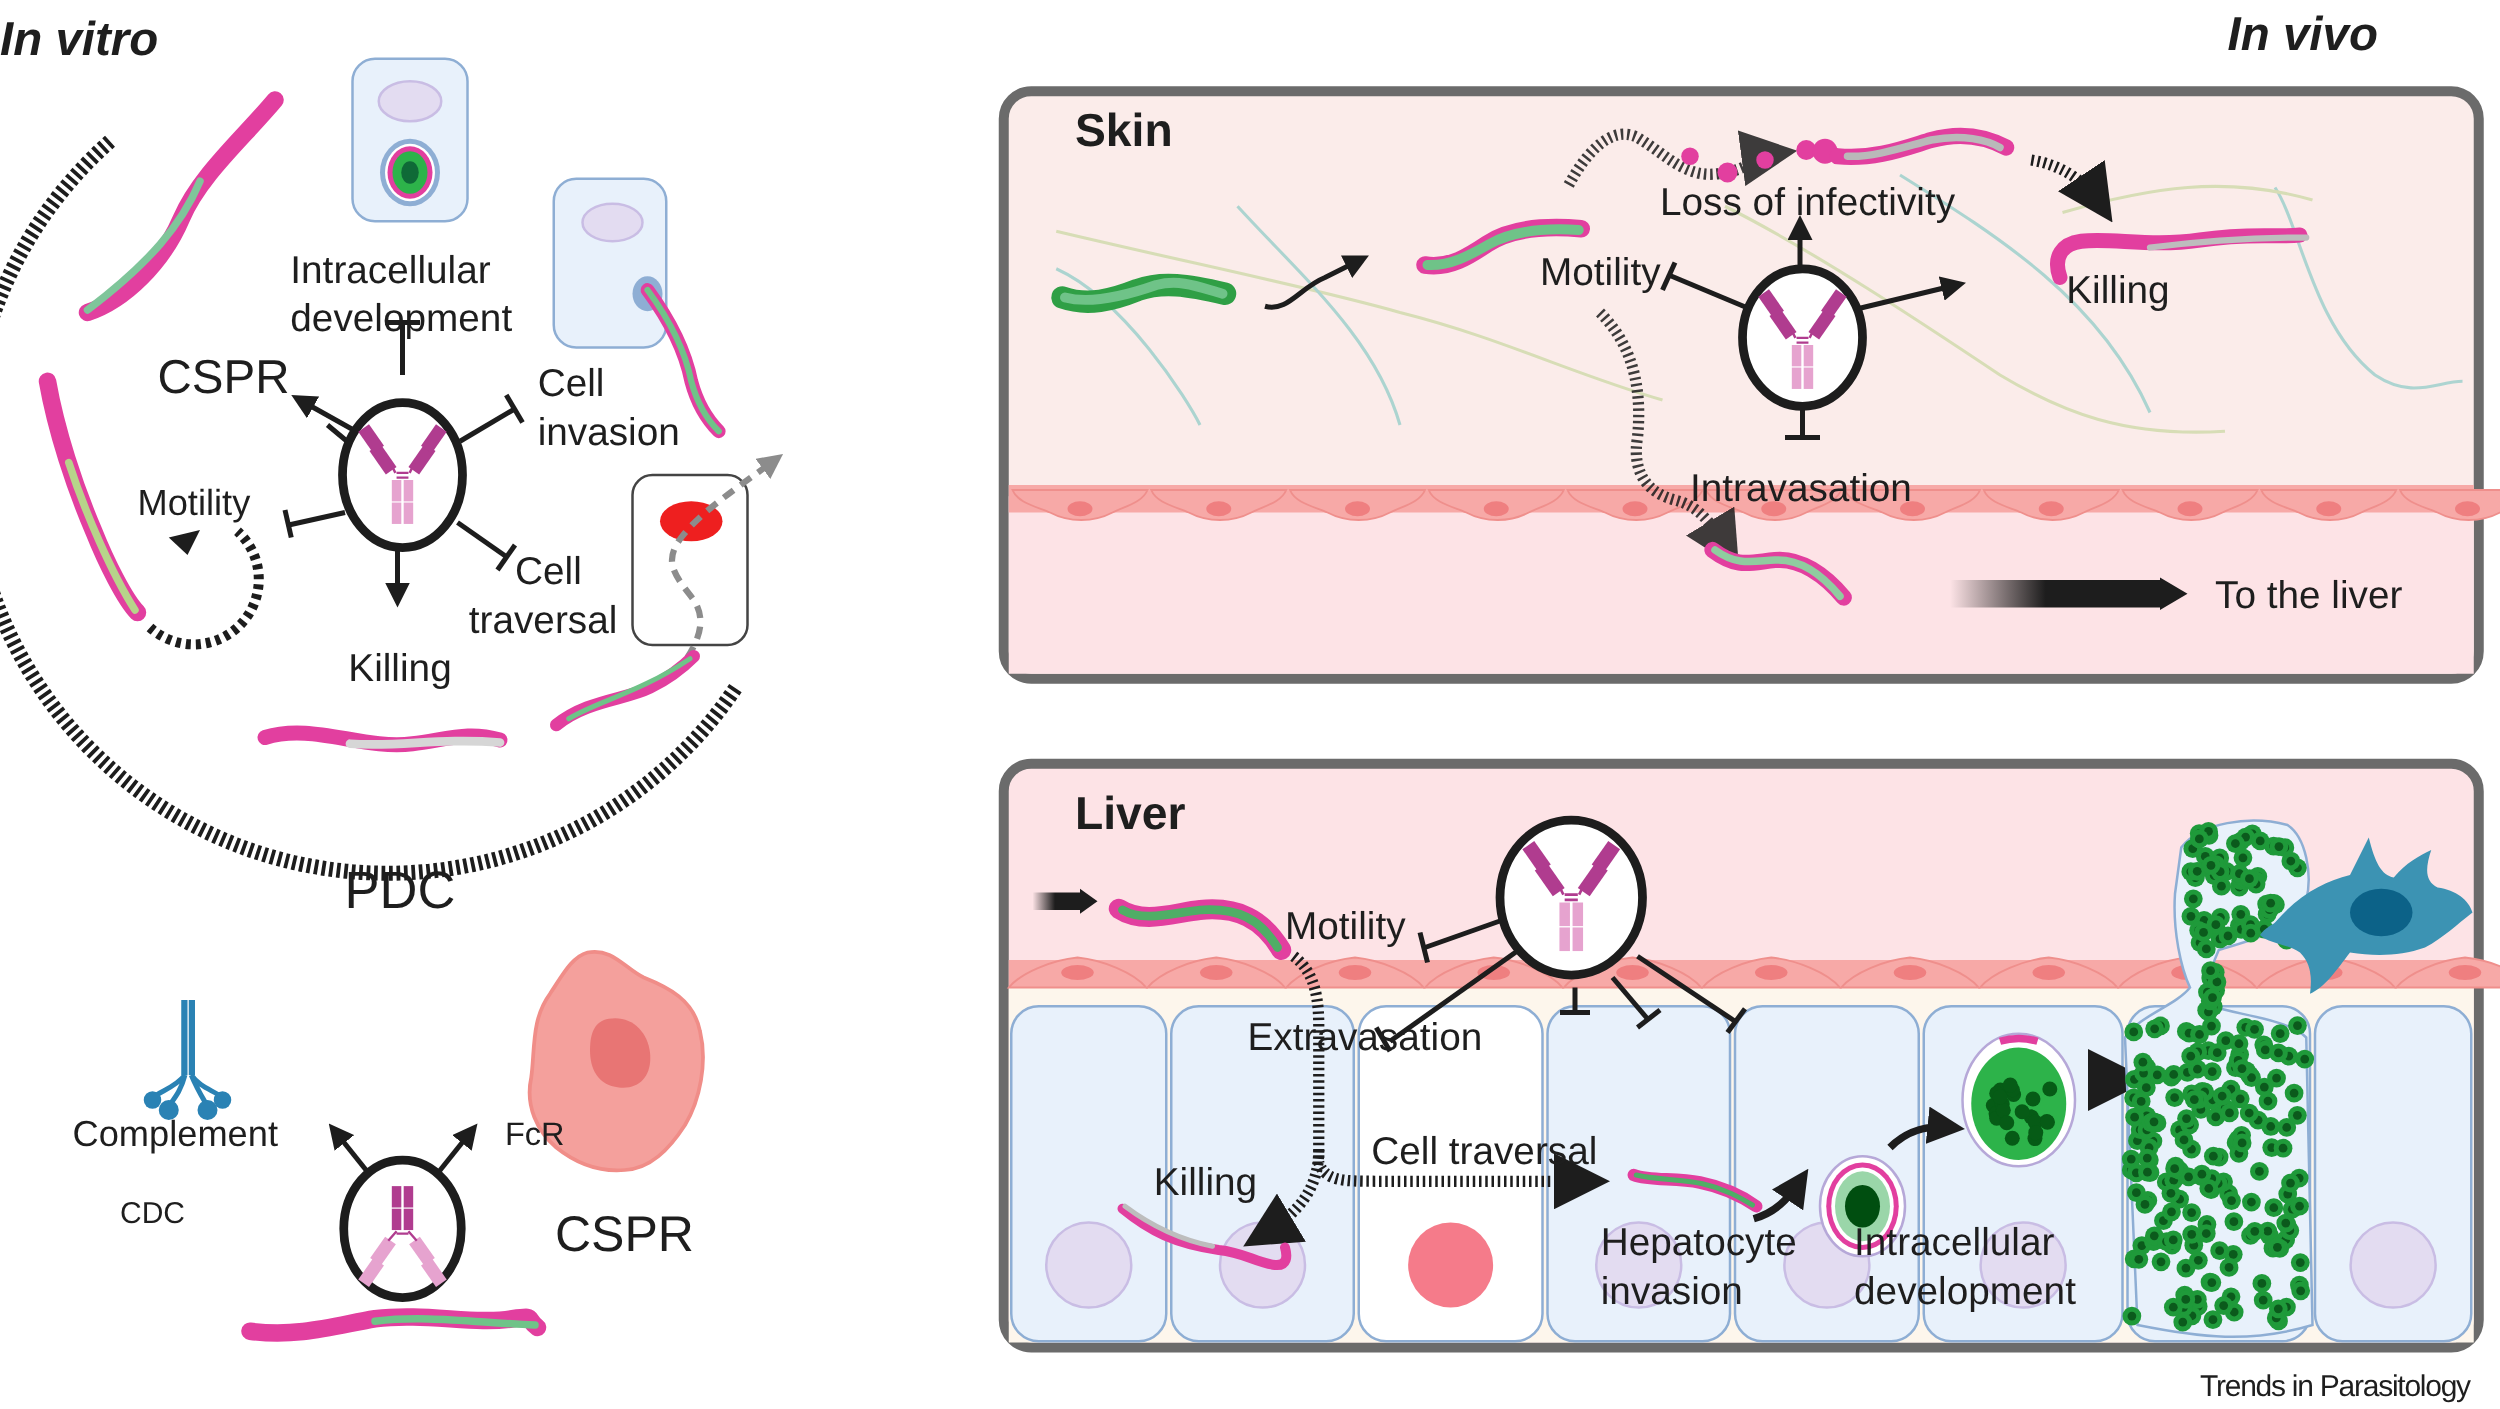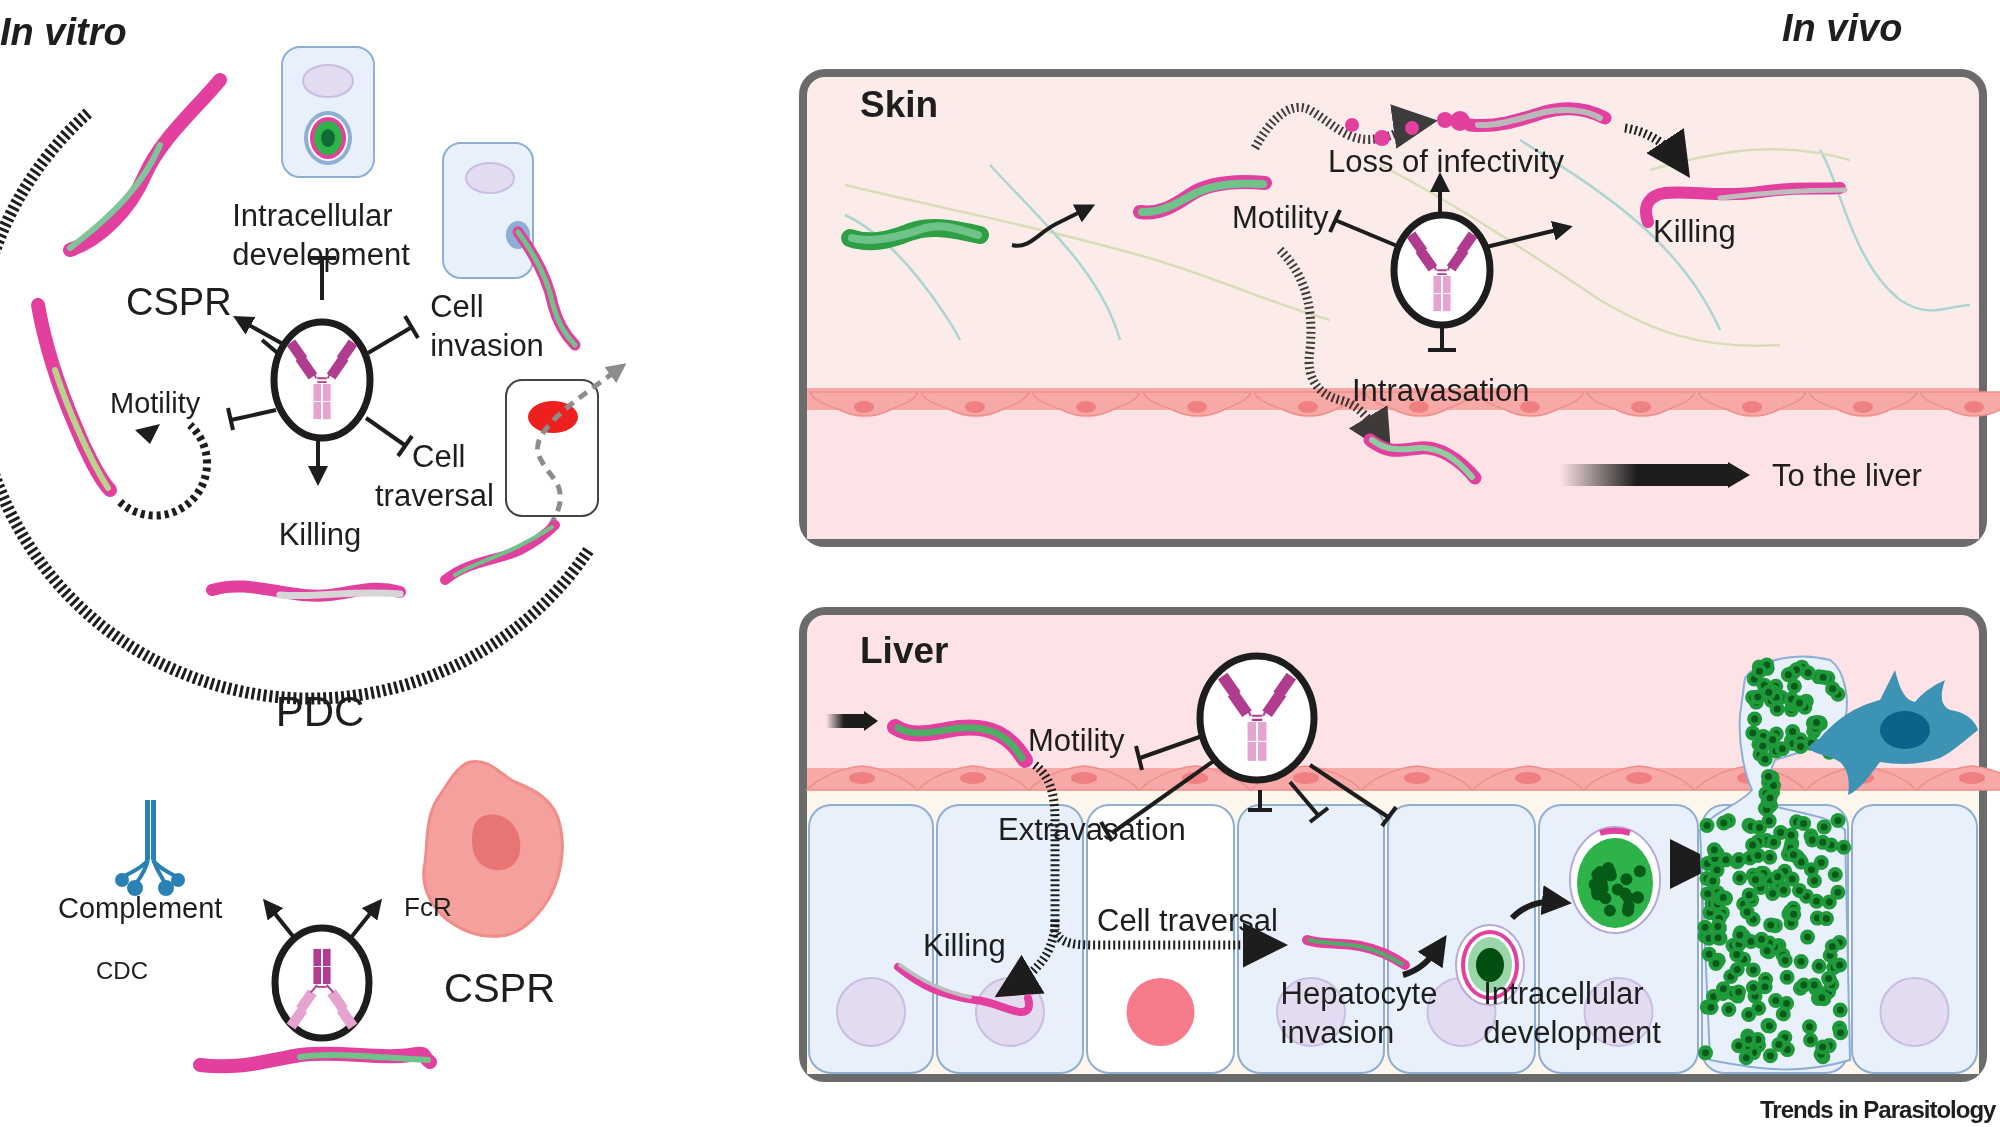--- a/index.html
+++ b/index.html
@@ -6,21 +6,21 @@
   body { width: 2000px; height: 1127px; position: relative; overflow: hidden;
          font-family: "Liberation Sans", "DejaVu Sans", sans-serif; color: #1a1a1a; }
   #stage { position: absolute; left: 0; top: 0; width: 2000px; height: 1127px; }
   .lbl { position: absolute; white-space: nowrap; line-height: 1; color: #1e1e1e; }
   .lbl.c { transform: translateX(-50%); text-align: left; }
   .title-it { font-weight: bold; font-style: italic; font-size: 38px; }
   .panel-title { font-weight: bold; font-size: 37px; text-align: right; }
   .med { font-size: 31px; }
   .big { font-size: 42px; }
   .multi { line-height: 1.25; }
-  .credit { font-weight: bold; font-size: 24px; letter-spacing: -1px; text-align: center; }
+  .credit { font-weight: normal; font-size: 24px; letter-spacing: -1px; text-align: center; }
 </style>
 </head>
 <body>
 
 <div id="stage">
 <svg id="art" width="2000" height="1127" viewBox="0 0 2000 1127" xmlns="http://www.w3.org/2000/svg">
   <defs>
     <linearGradient id="fadeArrow" x1="0" x2="1" y1="0" y2="0">
       <stop offset="0" stop-color="#1d1d1d" stop-opacity="0"></stop>
       <stop offset="0.45" stop-color="#1d1d1d" stop-opacity="1"></stop>

